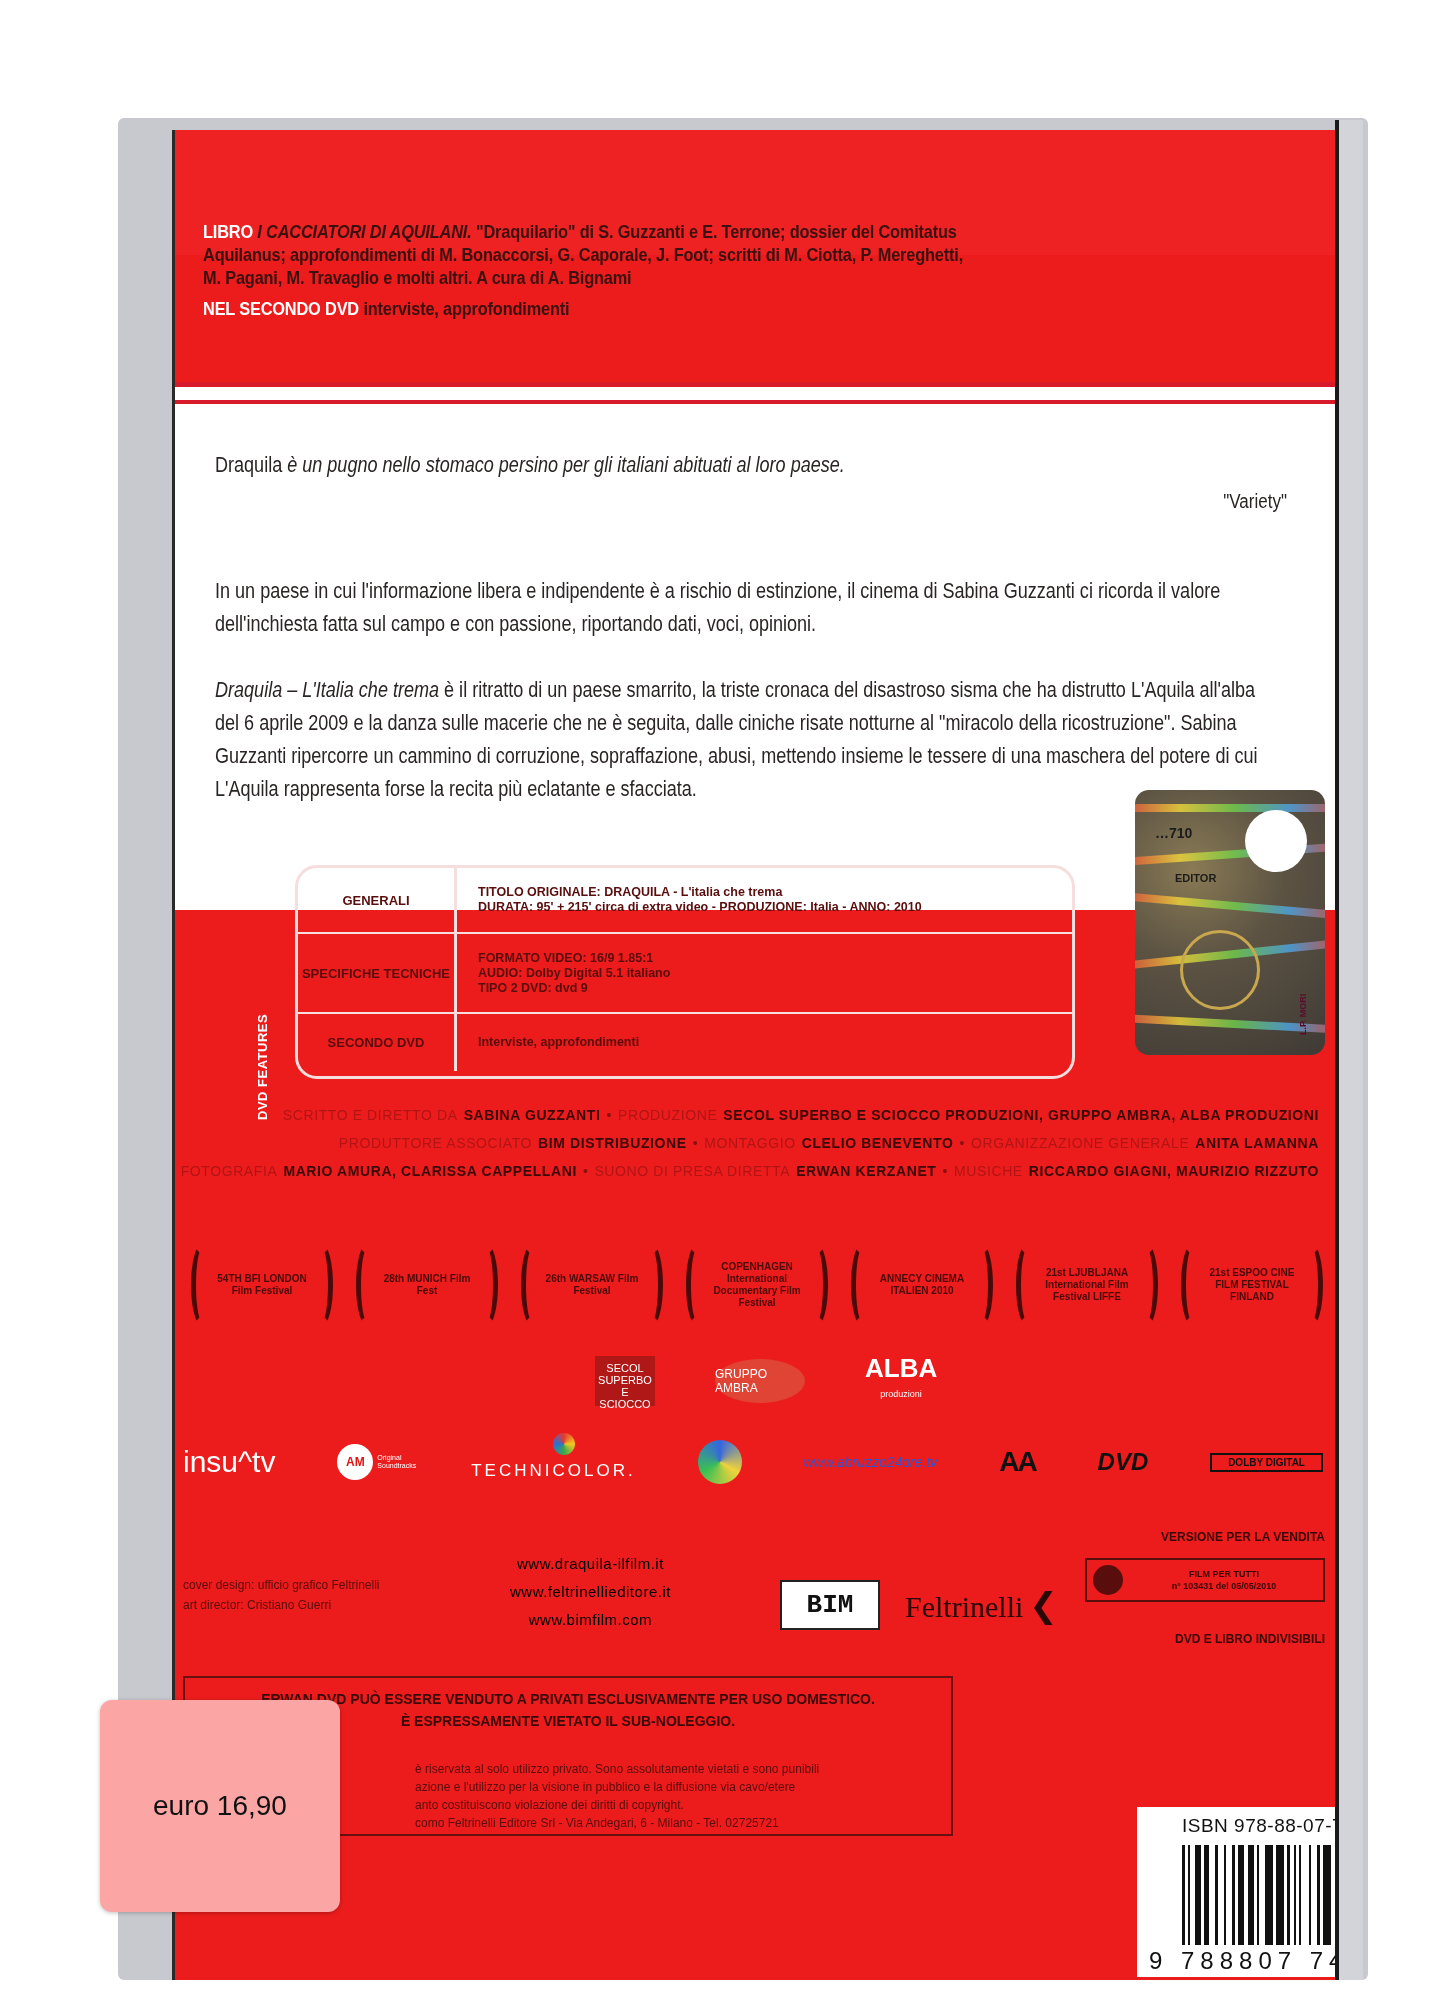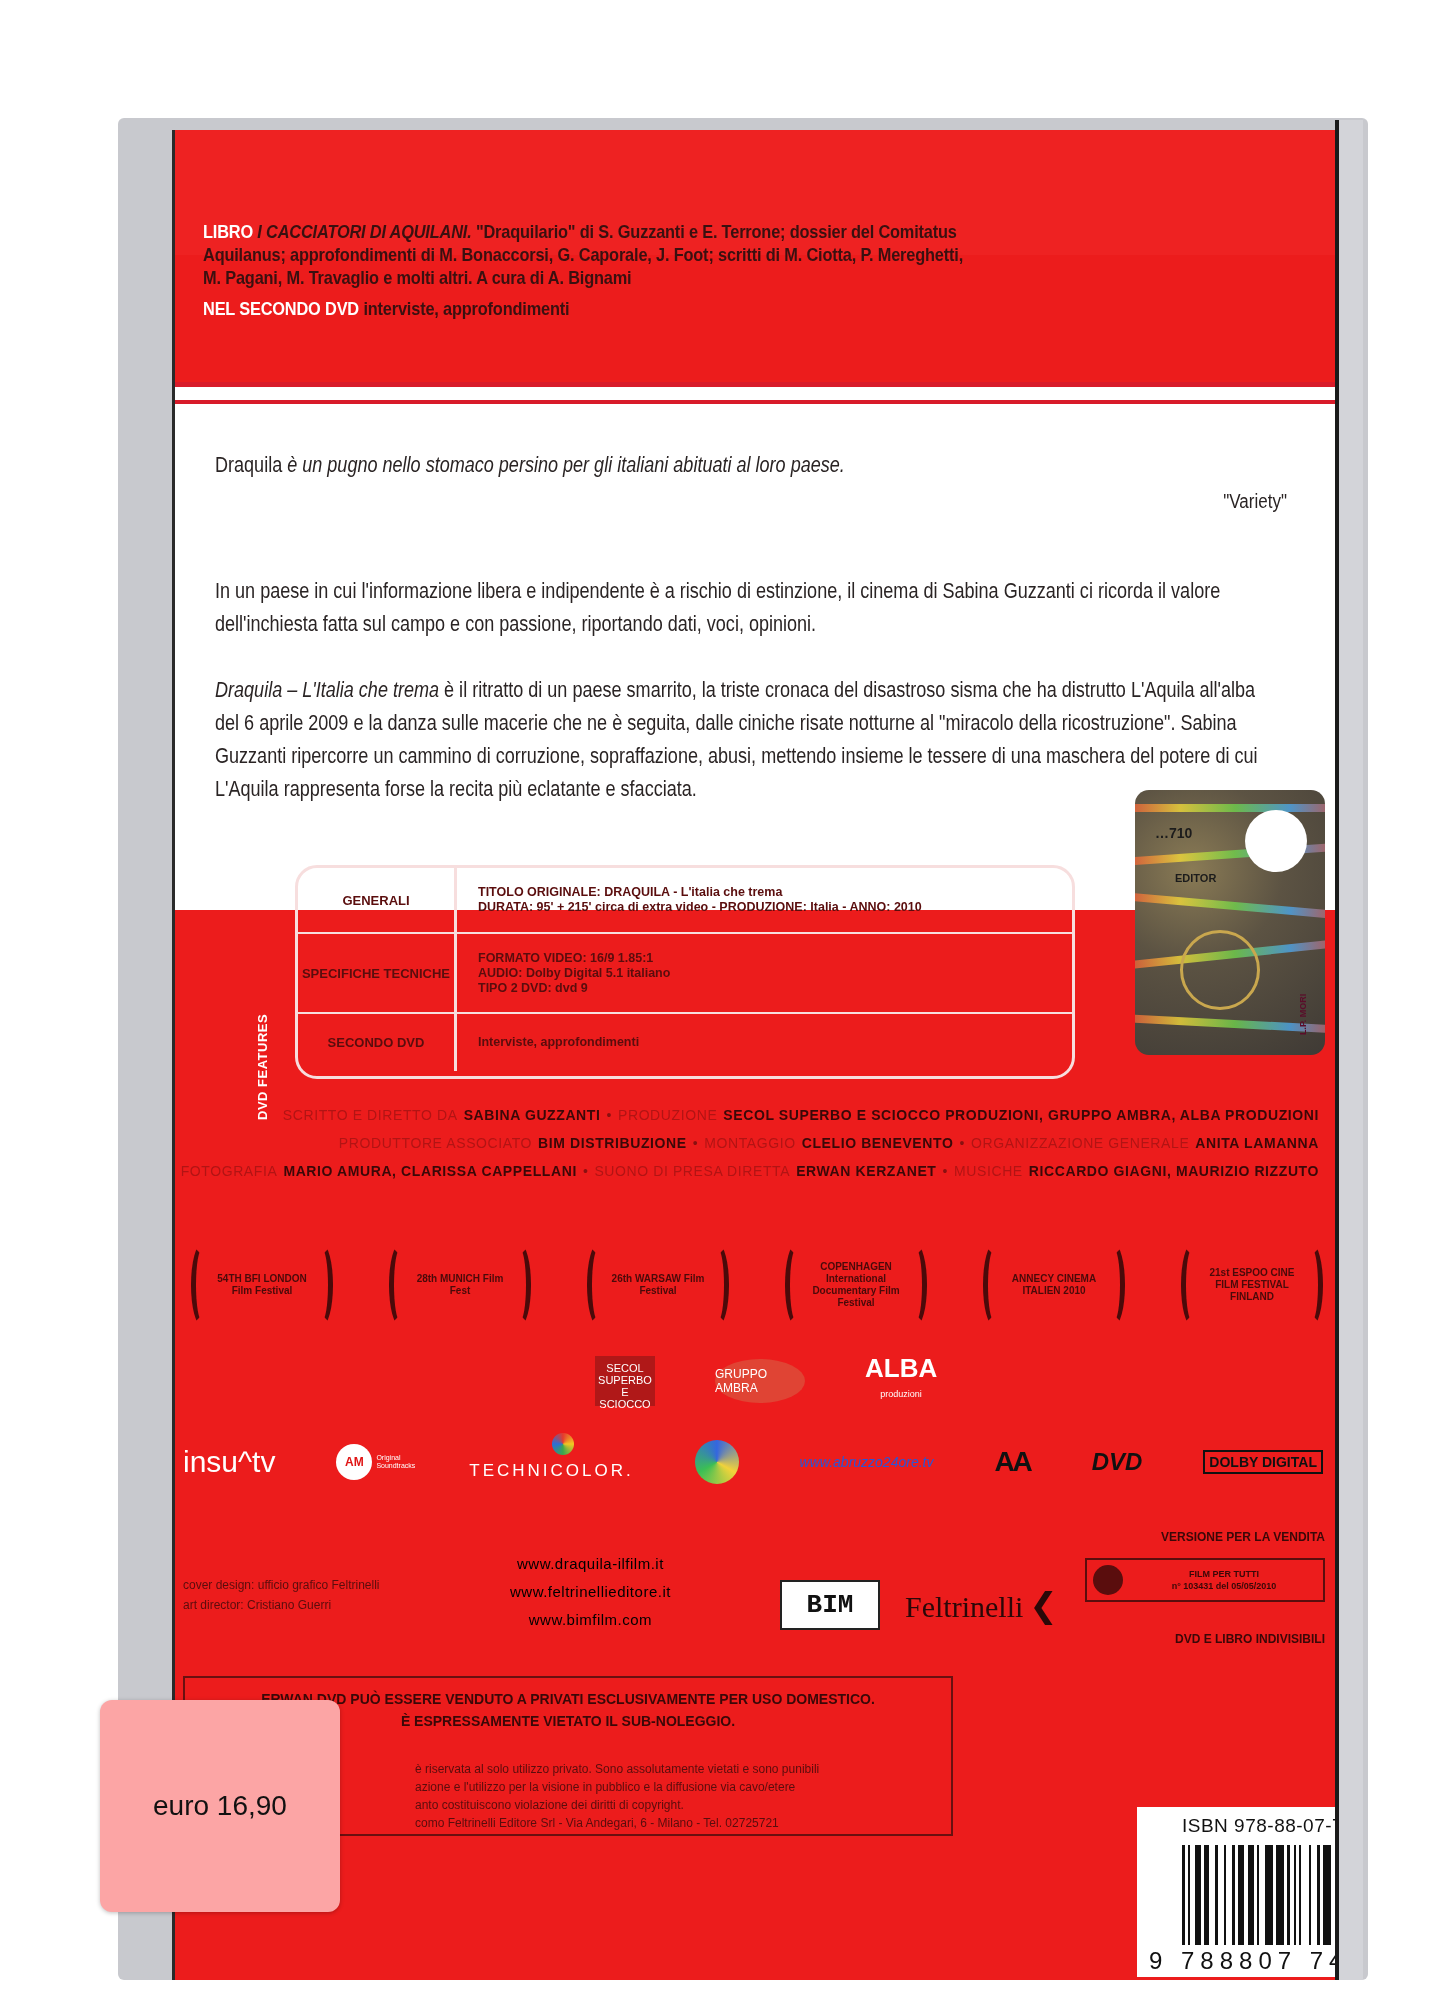--- a/index.html
+++ b/index.html
@@ -64,21 +64,21 @@
   .logo-insu { font-size: 30px; font-weight: normal; color: #ffffff; }
   .logo-cam { width: 72px; height: 38px; display: flex; align-items: center; gap: 4px; }
   .logo-cam .disc { width: 36px; height: 36px; border-radius: 50%; background: #ffffff; color: #e01414; font-size: 12px; display: flex; align-items: center; justify-content: center; font-weight: bold; }
   .logo-cam .tiny { font-size: 7px; color: #fff; width: 30px; line-height: 8px; }
   .logo-tech { font-size: 17px; letter-spacing: 3px; color: #fff; position: relative; padding-top: 18px; }
   .logo-tech .ball { position: absolute; left: 50%; top: -10px; width: 22px; height: 22px; border-radius: 50%; background: conic-gradient(#e63a2e,#f3c623,#3aa84c,#2b6fd6,#e63a2e); }
   .logo-tetv { width: 44px; height: 44px; border-radius: 50%; background: conic-gradient(#3466e0,#f2d33a,#3bbf55,#3466e0); }
   .logo-abruzzo { color: #2b55d6; font-style: italic; font-size: 14px; }
   .logo-aa { font-size: 28px; color: #111; font-weight: bold; letter-spacing: -2px; }
   .logo-dvd { font-size: 24px; color: #111; font-style: italic; font-weight: bold; }
-  .logo-dolby { border: 2px solid #111; color: #111; font-size: 14px; padding: 2px 4px; font-weight: bold; }
+  .logo-dolby { border: 2px solid #111; color: #111; font-size: 10px; padding: 2px 16px; font-weight: bold; }
 
   .design-credit { position: absolute; left: 8px; top: 1445px; font-size: 12px; line-height: 20px; color: #5a0d0d; font-family: "Liberation Sans Narrow","Liberation Sans", sans-serif; }
   .urls { position: absolute; left: 335px; top: 1420px; text-align: center; font-size: 15px; line-height: 28px; color: #000000; letter-spacing: 0.5px; }
   .bim-logo { position: absolute; left: 605px; top: 1450px; width: 100px; height: 50px; background: #ffffff; border: 2px solid #222; display: flex; align-items: center; justify-content: center; font-size: 26px; font-weight: bold; color: #111; font-family: "Liberation Mono", monospace; }
   .feltrinelli { position: absolute; left: 730px; top: 1455px; font-family: "Liberation Serif", serif; font-size: 30px; color: #2a0808; }
   .feltrinelli .chev { font-family: "DejaVu Sans", sans-serif; font-size: 34px; margin-left: 6px; }
 
   .right-block { position: absolute; left: 910px; top: 1400px; width: 240px; text-align: right; }
   .versione { font-size: 12px; font-weight: bold; color: #3a0808; margin-bottom: 14px; }
   .filmtutti { display: flex; align-items: center; border: 2px solid #5a0d0d; height: 44px; padding: 2px 6px; gap: 8px; margin-bottom: 30px; }
@@ -235,20 +235,25 @@
         <span class="laurel-text">COPENHAGEN International Documentary Film Festival</span>
         <span class="leaf-r"></span>
       </div>
     <div class="laurel">
         <span class="leaf-l"></span>
         <span class="laurel-text">ANNECY CINEMA ITALIEN 2010</span>
         <span class="leaf-r"></span>
       </div>
     <div class="laurel">
         <span class="leaf-l"></span>
+        <span class="laurel-text">21st LJUBLJANA International Film Festival LIFFE</span>
+        <span class="leaf-r"></span>
+      </div>
+    <div class="laurel">
+        <span class="leaf-l"></span>
         <span class="laurel-text">21st ESPOO CINE FILM FESTIVAL FINLAND</span>
         <span class="leaf-r"></span>
       </div>
   </div>
 
   <div class="logo-row logo-row1">
     <div class="logo-secol">SECOL SUPERBO E SCIOCCO</div>
     <div class="logo-ambra">GRUPPO AMBRA</div>
     <div class="logo logo-alba">
       <span>ALBA</span>

